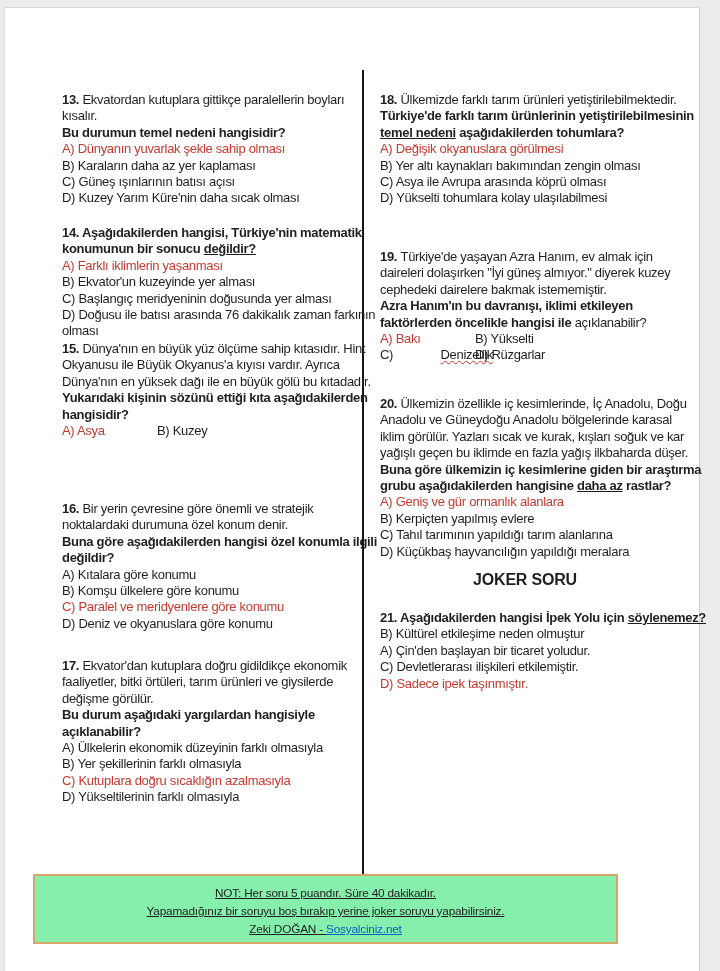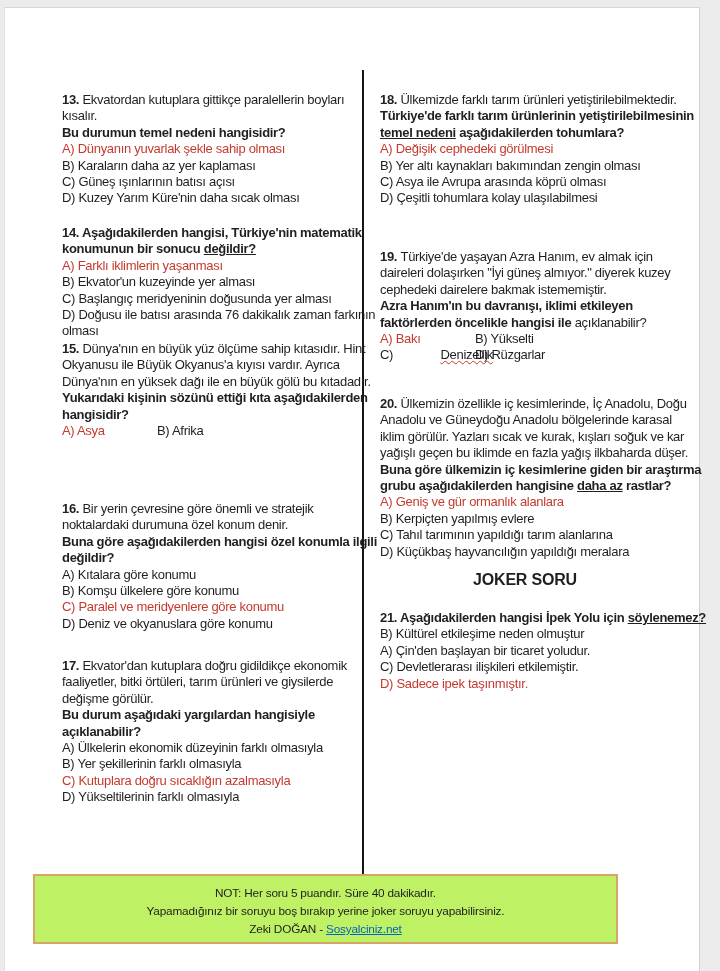--- a/index.html
+++ b/index.html
@@ -47,24 +47,25 @@
     text-decoration:underline;
     text-decoration-style:wavy;
     text-decoration-color:#c43a2e;
     text-decoration-thickness:1px;
     margin-left:44px;
   }
   .cell0{display:inline-block;width:95px;}
   .notbox{
     position:absolute;left:33px;top:874px;width:585px;height:70px;
     border:2px solid #d6a568;box-sizing:border-box;
-    background:#bef264;
+    background:#86efac;
     text-align:center;
     font-size:11.8px;line-height:18px;letter-spacing:-0.2px;
     padding-top:8px;
+    text-decoration:underline;
   }
   .notbox a{color:#0563c1;text-decoration:underline;}
 </style>
 </head>
 <body>
 
 <div class="page"></div>
 <div class="divider"></div>
 
 <div class="q" id="q13">
@@ -84,21 +85,21 @@
     <div class="line"><span class="">C) Başlangıç meridyeninin doğusunda yer alması</span></div>
     <div class="line"><span class="">D) Doğusu ile batısı arasında 76 dakikalık zaman farkının</span></div>
     <div class="line"><span class="">olması</span></div>
   </div>
 <div class="q" id="q15">
     <div class="line"><span class="b">15. </span><span class="">Dünya'nın en büyük yüz ölçüme sahip kıtasıdır. Hint</span></div>
     <div class="line"><span class="">Okyanusu ile Büyük Okyanus'a kıyısı vardır. Ayrıca</span></div>
     <div class="line"><span class="">Dünya'nın en yüksek dağı ile en büyük gölü bu kıtadadır.</span></div>
     <div class="line"><span class="b">Yukarıdaki kişinin sözünü ettiği kıta aşağıdakilerden</span></div>
     <div class="line"><span class="b">hangisidir?</span></div>
-    <div class="line"><span class="cell0"><span class="r">A) Asya</span></span><span><span class="">B) Afrika</span></span></div>
+    <div class="line"><span class="cell0"><span class="r">A) Asya</span></span><span><span class="">B) Kuzey</span></span></div>
   </div>
 <div class="q" id="q16">
     <div class="line"><span class="b">16. </span><span class="">Bir yerin çevresine göre önemli ve stratejik</span></div>
     <div class="line"><span class="">noktalardaki durumuna özel konum denir.</span></div>
     <div class="line"><span class="b">Buna göre aşağıdakilerden hangisi özel konumla ilgili</span></div>
     <div class="line"><span class="b">değildir?</span></div>
     <div class="line"><span class="">A) Kıtalara göre konumu</span></div>
     <div class="line"><span class="">B) Komşu ülkelere göre konumu</span></div>
     <div class="line"><span class="r">C) Paralel ve meridyenlere göre konumu</span></div>
     <div class="line"><span class="">D) Deniz ve okyanuslara göre konumu</span></div>
@@ -111,24 +112,24 @@
     <div class="line"><span class="b">açıklanabilir?</span></div>
     <div class="line"><span class="">A) Ülkelerin ekonomik düzeyinin farklı olmasıyla</span></div>
     <div class="line"><span class="">B) Yer şekillerinin farklı olmasıyla</span></div>
     <div class="line"><span class="r">C) Kutuplara doğru sıcaklığın azalmasıyla</span></div>
     <div class="line"><span class="">D) Yükseltilerinin farklı olmasıyla</span></div>
   </div>
 <div class="q" id="q18">
     <div class="line"><span class="b">18. </span><span class="">Ülkemizde farklı tarım ürünleri yetiştirilebilmektedir.</span></div>
     <div class="line"><span class="b">Türkiye'de farklı tarım ürünlerinin yetiştirilebilmesinin</span></div>
     <div class="line"><span class="b u">temel nedeni</span><span class="b"> aşağıdakilerden tohumlara?</span></div>
-    <div class="line"><span class="r">A) Değişik cephedeki görülmesi</span></div>
+    <div class="line"><span class="r">A) Değişik okyanuslara görülmesi</span></div>
     <div class="line"><span class="">B) Yer altı kaynakları bakımından zengin olması</span></div>
     <div class="line"><span class="">C) Asya ile Avrupa arasında köprü olması</span></div>
-    <div class="line"><span class="">D) Çeşitli tohumlara kolay ulaşılabilmesi</span></div>
+    <div class="line"><span class="">D) Yükselti tohumlara kolay ulaşılabilmesi</span></div>
   </div>
 <div class="q" id="q19">
     <div class="line"><span class="b">19. </span><span class="">Türkiye'de yaşayan Azra Hanım, ev almak için</span></div>
     <div class="line"><span class="">daireleri dolaşırken "İyi güneş almıyor." diyerek kuzey</span></div>
     <div class="line"><span class="">cephedeki dairelere bakmak istememiştir.</span></div>
     <div class="line"><span class="b">Azra Hanım'ın bu davranışı, iklimi etkileyen</span></div>
     <div class="line"><span class="b">faktörlerden öncelikle hangisi ile </span><span class="">açıklanabilir?</span></div>
     <div class="line"><span class="cell0"><span class="r">A) Bakı</span></span><span><span class="">B) Yükselti</span></span></div>
     <div class="line"><span class="cell0"><span class="">C) </span><span class="sq">Denizellik</span></span><span><span class="">D) Rüzgarlar</span></span></div>
   </div>

